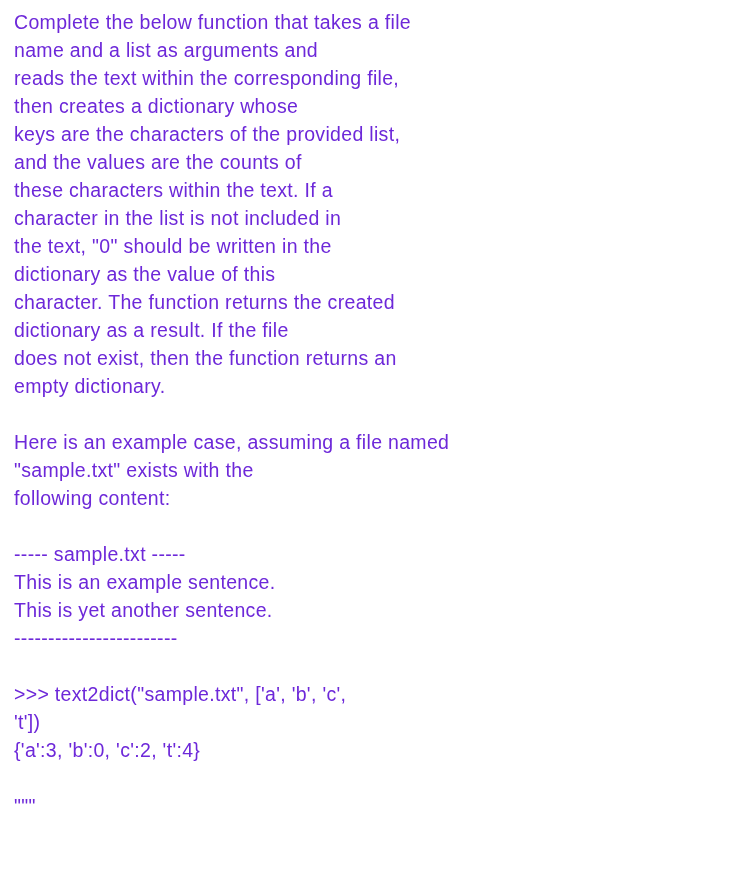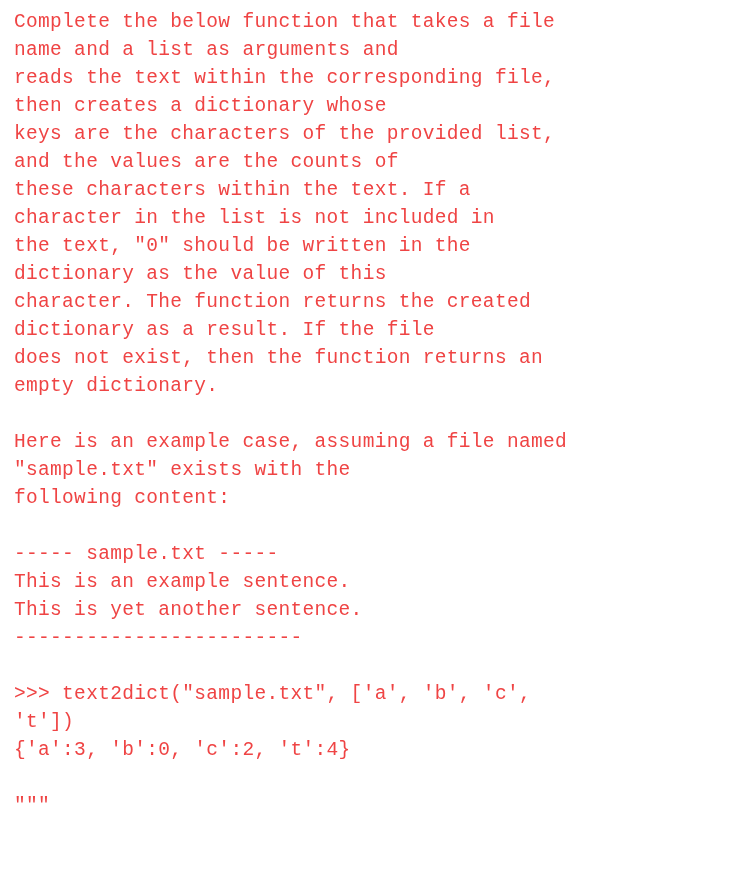--- a/index.html
+++ b/index.html
@@ -19,27 +19,27 @@
     box-sizing: border-box;
     width: 750px;
     height: 871px;
     padding: 8px 0 0 14px;
   }
   .block {
     margin: 0;
   }
   .line {
     display: block;
-    font-family: Liberation Mono, monospace;
+    font-family: Liberation Sans, sans-serif;
     font-size: 19.5px;
     line-height: 28px;
     height: 28px;
     white-space: pre;
     letter-spacing: 0.32px;
-    color: #ef4444;
+    color: #6d28d9;
   }
   .line.blank {
     height: 28px;
   }
 </style>
 </head>
 <body>
 
 <div id="doc">
   <pre class="block"><span class="line">Complete the below function that takes a file</span><span class="line">name and a list as arguments and</span><span class="line">reads the text within the corresponding file,</span><span class="line">then creates a dictionary whose</span><span class="line">keys are the characters of the provided list,</span><span class="line">and the values are the counts of</span><span class="line">these characters within the text. If a</span><span class="line">character in the list is not included in</span><span class="line">the text, "0" should be written in the</span><span class="line">dictionary as the value of this</span><span class="line">character. The function returns the created</span><span class="line">dictionary as a result. If the file</span><span class="line">does not exist, then the function returns an</span><span class="line">empty dictionary.</span><span class="line blank"></span><span class="line">Here is an example case, assuming a file named</span><span class="line">"sample.txt" exists with the</span><span class="line">following content:</span><span class="line blank"></span><span class="line">----- sample.txt -----</span><span class="line">This is an example sentence.</span><span class="line">This is yet another sentence.</span><span class="line">------------------------</span><span class="line blank"></span><span class="line">&gt;&gt;&gt; text2dict("sample.txt", ['a', 'b', 'c',</span><span class="line">'t'])</span><span class="line">{'a':3, 'b':0, 'c':2, 't':4}</span><span class="line blank"></span><span class="line">"""</span><span class="line blank"></span><span class="line blank"></span></pre>

